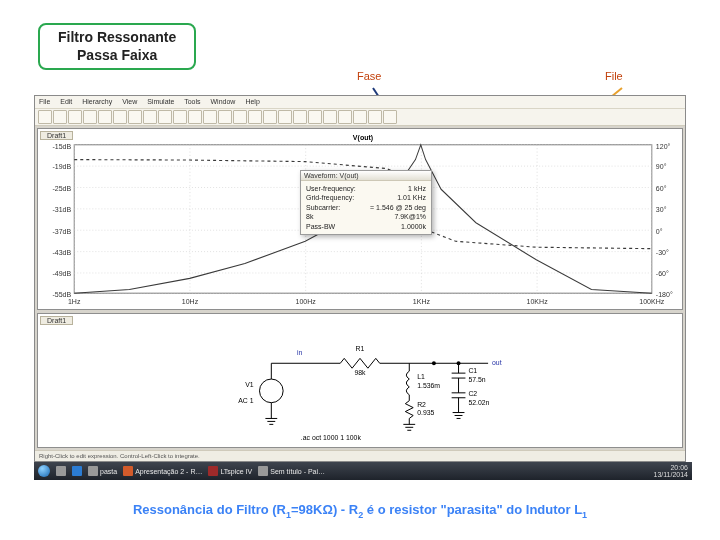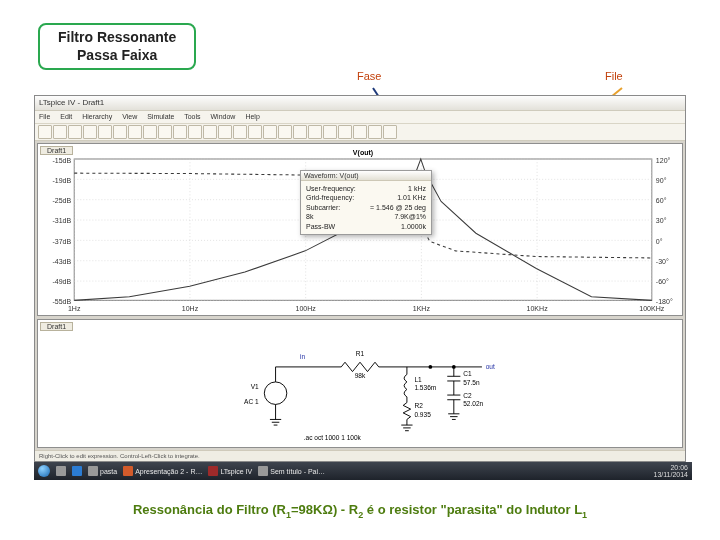--- a/index.html
+++ b/index.html
@@ -54,21 +54,21 @@
   .visor-title{background:linear-gradient(#fff,#e3e0d5);border-bottom:1px solid #cdc8b6;padding:1px 3px;font-size:7px;color:#333}
   .visor-body{padding:3px 5px;line-height:1.35}
   .visor-body div{display:flex;justify-content:space-between}
   
   .taskbar{position:absolute;left:34px;top:462px;width:650px;height:18px;background:linear-gradient(#3e444e,#1e232b);display:flex;align-items:center;padding:0 4px;gap:6px}
   .tb-item{color:#e8e8e8;font-size:7px;display:flex;align-items:center;gap:2px}
   .tb-orb{width:12px;height:12px;border-radius:50%;background:radial-gradient(circle at 35% 30%,#8fd2ff,#1565b0)}
   .tb-icon{width:10px;height:10px;background:#999;border-radius:1px}
   .tb-right{margin-left:auto;color:#ddd;font-size:7px;text-align:right;line-height:1.05}
   
-  .caption{position:absolute;left:0;width:720px;top:502px;text-align:center;font-size:13px;font-weight:600;color:#4d7c0f}
+  .caption{position:absolute;left:0;width:720px;top:502px;text-align:center;font-size:13px;font-weight:600;color:#3b82f6}
   .caption sub{font-size:9px}
 </style>
 </head>
 <body>
 <div class="outer-frame">
 
 <div class="title-tag">
   <span>Filtro Ressonante<br>Passa Faixa</span>
 </div>
 
@@ -82,21 +82,20 @@
     </marker>
     <marker id="ah-orange" markerWidth="8" markerHeight="8" refX="6" refY="3" orient="auto">
       <path d="M0,0 L7,3 L0,6 Z" fill="#e8a12e"></path>
     </marker>
   </defs>
   <line x1="373" y1="6" x2="445" y2="115" stroke="#1f3a7a" stroke-width="2" marker-end="url(#ah-blue)"></line>
   <line x1="622" y1="6" x2="512" y2="96" stroke="#e8a12e" stroke-width="2" marker-end="url(#ah-orange)"></line>
 </svg>
 
 <div class="ltspice-win">
-  <div class="ltspice-titlebar">LTspice IV - Draft1</div>
   <div class="ltspice-menubar">
     <span>File</span>
     <span>Edit</span>
     <span>Hierarchy</span>
     <span>View</span>
     <span>Simulate</span>
     <span>Tools</span>
     <span>Window</span>
     <span>Help</span>
   </div>

